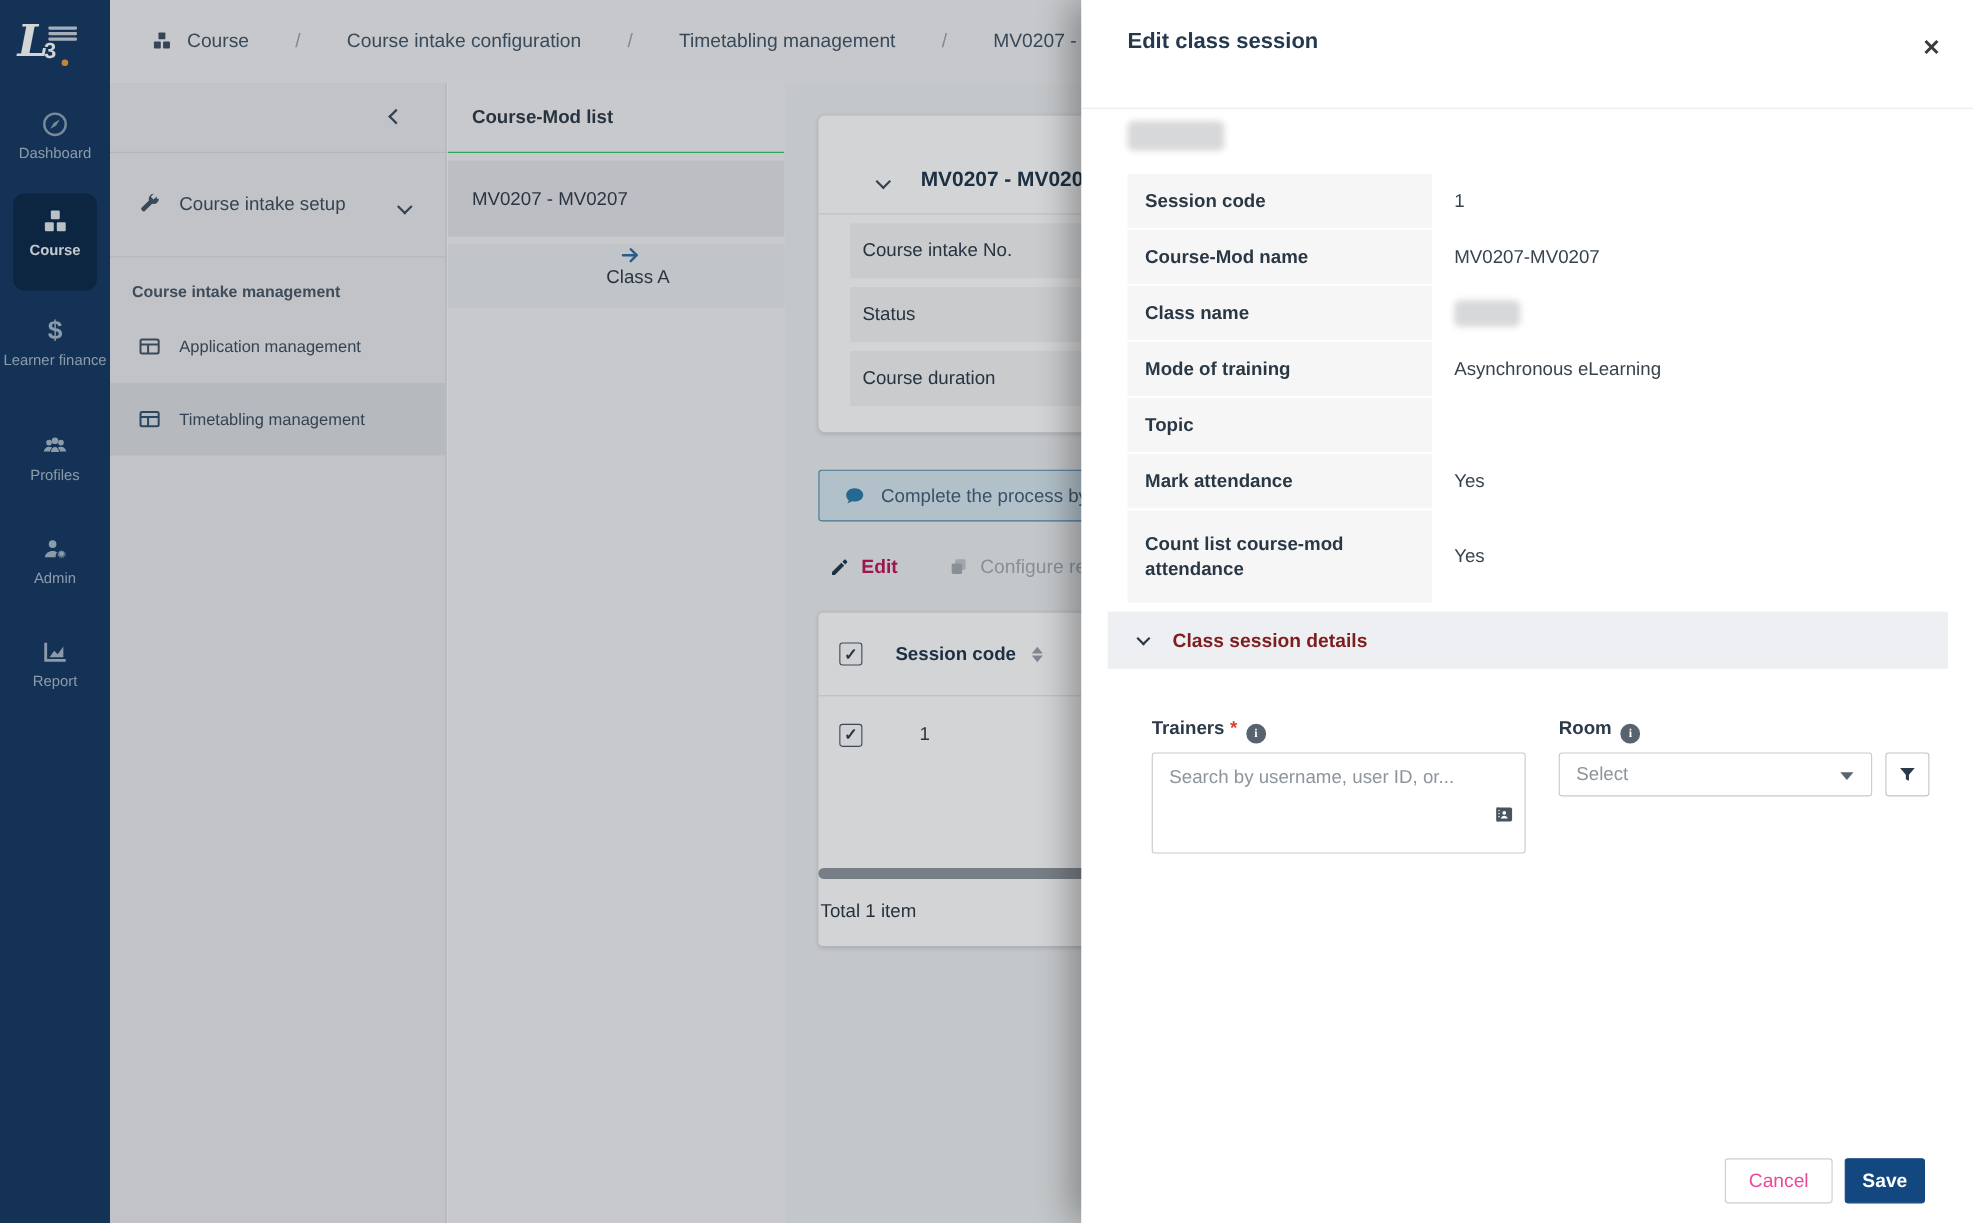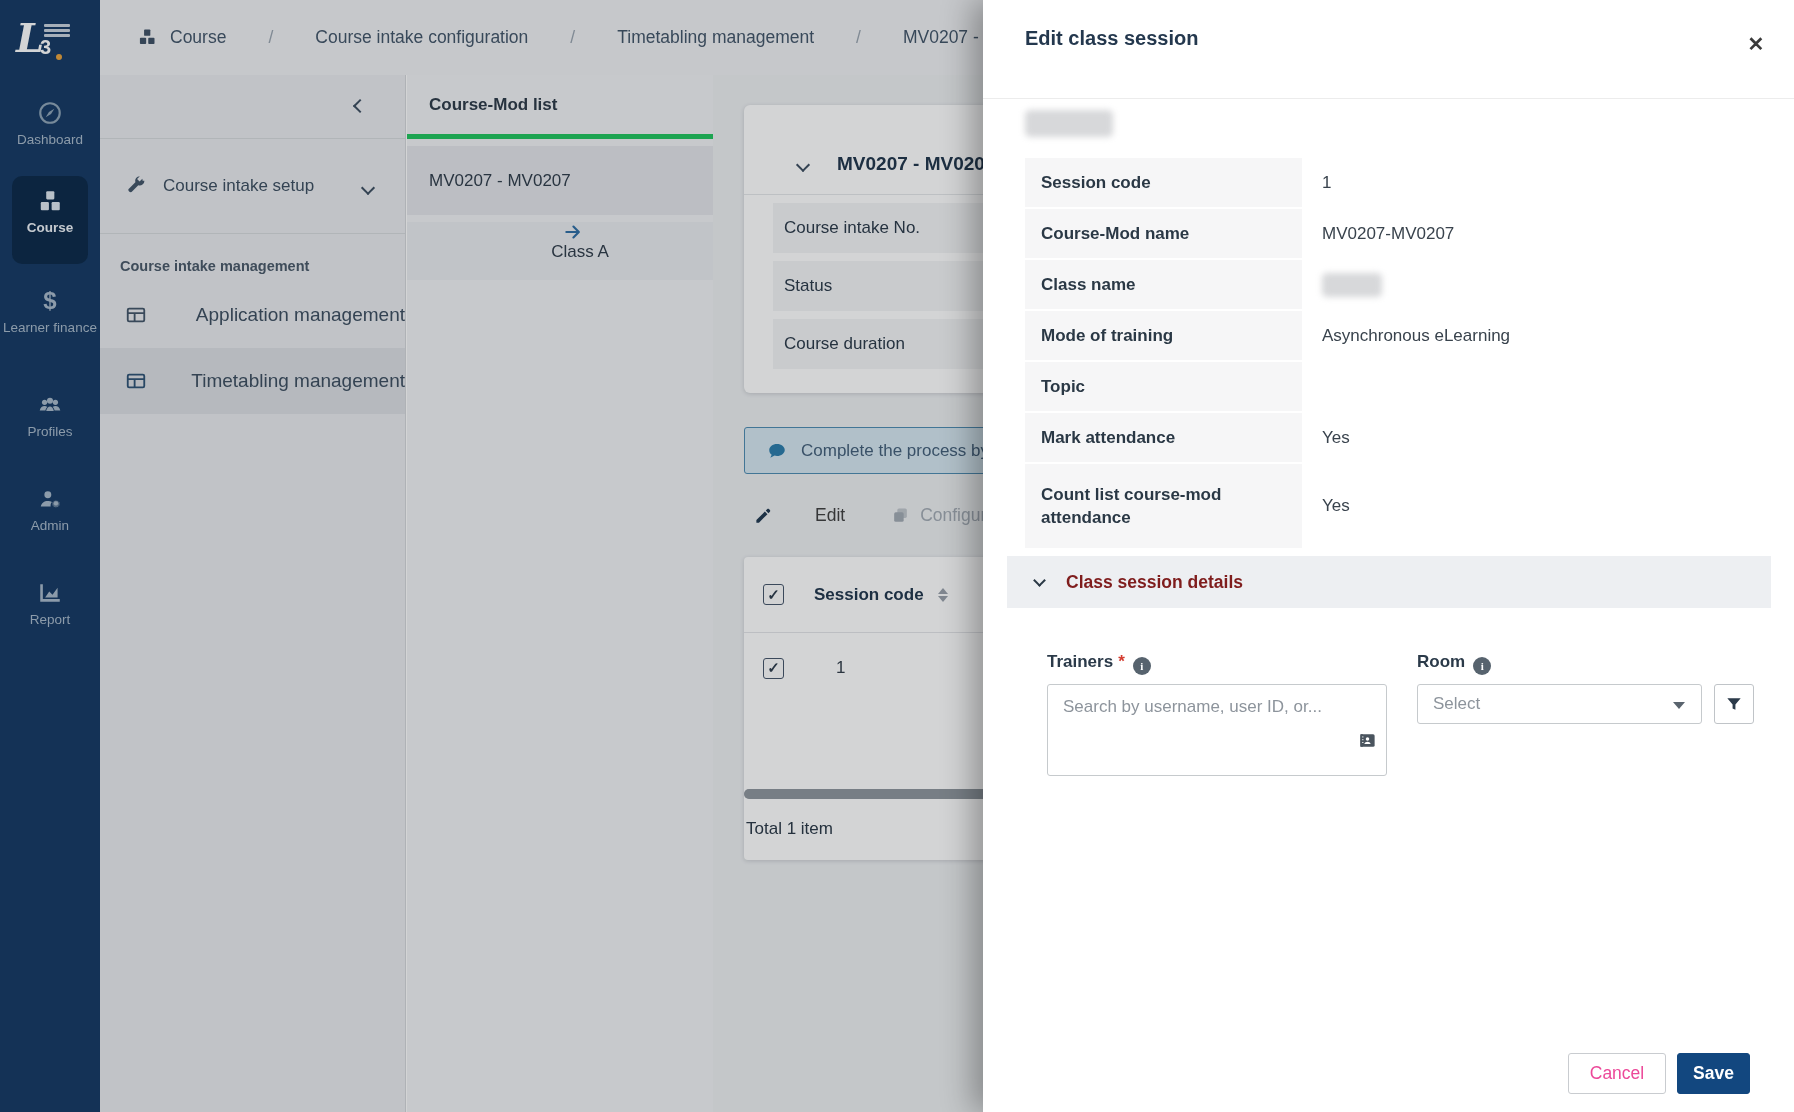--- a/index.html
+++ b/index.html
@@ -34,28 +34,28 @@
   .collapse-strip { position:relative; height:64px; border-bottom:1px solid #d6d9dc; }
   .chev { display:inline-block; width:10px; height:10px; border-right:2.4px solid #3e4f61; border-bottom:2.4px solid #3e4f61; }
   .chev-left { transform:rotate(135deg); }
   .chev-down { transform:rotate(45deg); }
   .collapse-strip .chev { position:absolute; right:40px; top:26px; }
   .menu-row { position:relative; height:95px; border-bottom:1px solid #d6d9dc; display:flex; align-items:center; color:#3e4f61; font-size:17px; cursor:pointer; }
   .menu-row .micon { margin:0 16px 0 25px; width:22px; height:22px; }
   .menu-row .micon svg { width:22px; height:22px; }
   .menu-row .row-chev { position:absolute; right:32px; top:44px; }
   .menu-section { padding:24px 0 8px 20px; font-size:14.5px; font-weight:700; color:#4b5a6a; }
-  .menu-item { display:flex; align-items:center; height:66px; color:#3e4f61; font-size:19px; cursor:pointer;justify-content:space-between; }
+  .menu-item { display:flex; align-items:center; height:66px; color:#3e4f61; font-size:15px; cursor:pointer; }
   .menu-item .micon { margin:0 16px 0 25px; width:22px; height:22px; }
   .menu-item .micon svg { width:22px; height:22px; }
   .menu-item.selected { background:#dcdfe3; }
 
   
   #cm-panel { position:absolute; left:407px; top:75px; width:306px; height:1037px; background:#f1f2f4; z-index:1; }
-  .cm-header { height:64px; border-bottom:5px solid #22c55e; display:flex; align-items:center; padding-left:22px;
+  .cm-header { height:64px; border-bottom:1px solid #22c55e; display:flex; align-items:center; padding-left:22px;
     font-size:17px; font-weight:700; color:#2e3b49; }
   .cm-item { margin-top:7px; height:69px; background:#e3e5e9; display:flex; align-items:center; padding-left:22px;
     font-size:17px; color:#303d4b; cursor:pointer; }
   .cm-child { margin-top:7px; height:58px; background:#eaecef; display:flex; align-items:center; padding-left:40px;
     font-size:17px; color:#303d4b; cursor:pointer;flex-direction:column; }
   .cm-child .aicon { width:20px; height:20px; margin-right:14px; }
 
   
   #main-panel { position:absolute; left:713px; top:75px; width:1081px; height:1037px; background:#edeff1; z-index:1; }
   .info-card { position:absolute; left:31px; top:30px; width:900px; height:288px; background:#fff; border-radius:6px;
@@ -63,21 +63,21 @@
   .info-card-head { position:relative; height:90px; border-bottom:1px solid #e5e7e9; }
   .info-card-head .chev { position:absolute; left:54px; top:55px; }
   .info-card-head .title { position:absolute; left:93px; top:48px; font-size:19px; font-weight:700; color:#21364c; }
   .field-row { position:relative; margin:8px 28px 0 29px; height:50px; background:#f3f4f6;
     display:flex; align-items:center; padding-left:11px; font-size:17px; color:#2c3b4a; }
   .banner { position:absolute; left:31px; top:352px; width:620px; height:47px; background:#d6e7f1;
     border:1px solid #4f8db3; border-radius:3px; display:flex; align-items:center; font-size:17px; color:#44607a; }
   .banner .bicon { width:20px; height:20px; margin:0 14px 0 22px; }
   .toolbar { position:absolute; left:41px; top:430px; display:flex; align-items:center; font-size:17.5px; }
   .toolbar .tbtn { display:flex; align-items:center; cursor:pointer; }
-  .toolbar .edit { color:#404040; font-weight:400;gap:32px; }
+  .toolbar .edit { color:#be185d; font-weight:700; }
   .toolbar .disabled { color:#a3abb4; margin-left:46px; cursor:default; }
   .toolbar svg { width:19px; height:19px; margin-right:10px; }
   .sess-table { position:absolute; left:31px; top:482px; width:1000px; height:303px; background:#fff; border-radius:4px;
     box-shadow:0 1px 4px rgba(40,50,60,.18); }
   .sess-head { position:relative; height:76px; border-bottom:1px solid #e3e5e8; display:flex; align-items:center; }
   .sess-head .hlabel { font-size:17px; font-weight:700; color:#22374d; margin-left:30px; }
   .sorter { display:inline-flex; flex-direction:column; margin-left:14px; }
   .sorter i { width:0; height:0; border-left:5px solid transparent; border-right:5px solid transparent; }
   .sorter .up { border-bottom:6px solid #9aa2ab; margin-bottom:2px; }
   .sorter .dn { border-top:6px solid #9aa2ab; }

